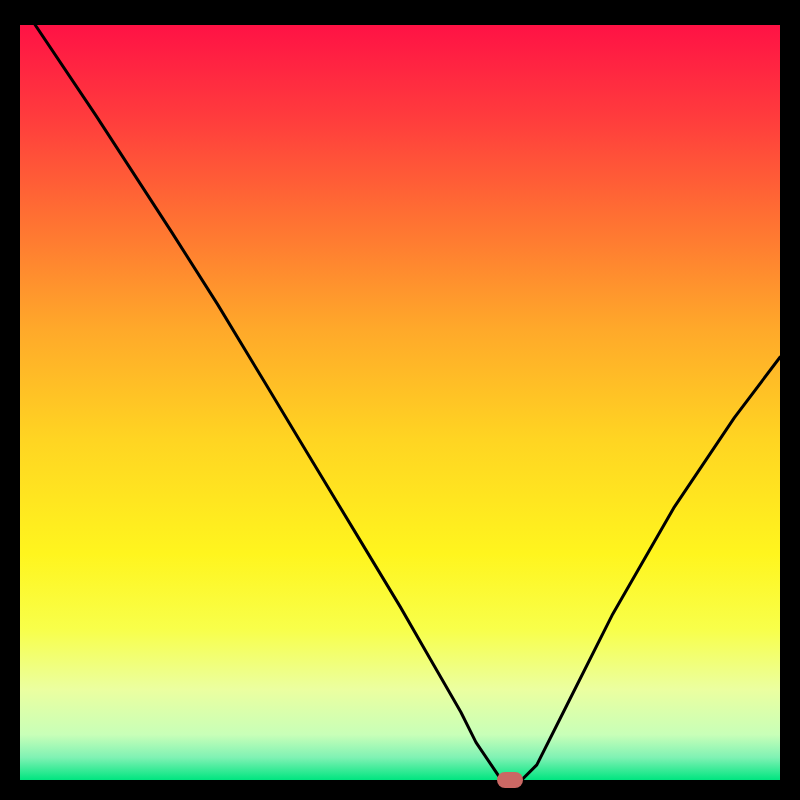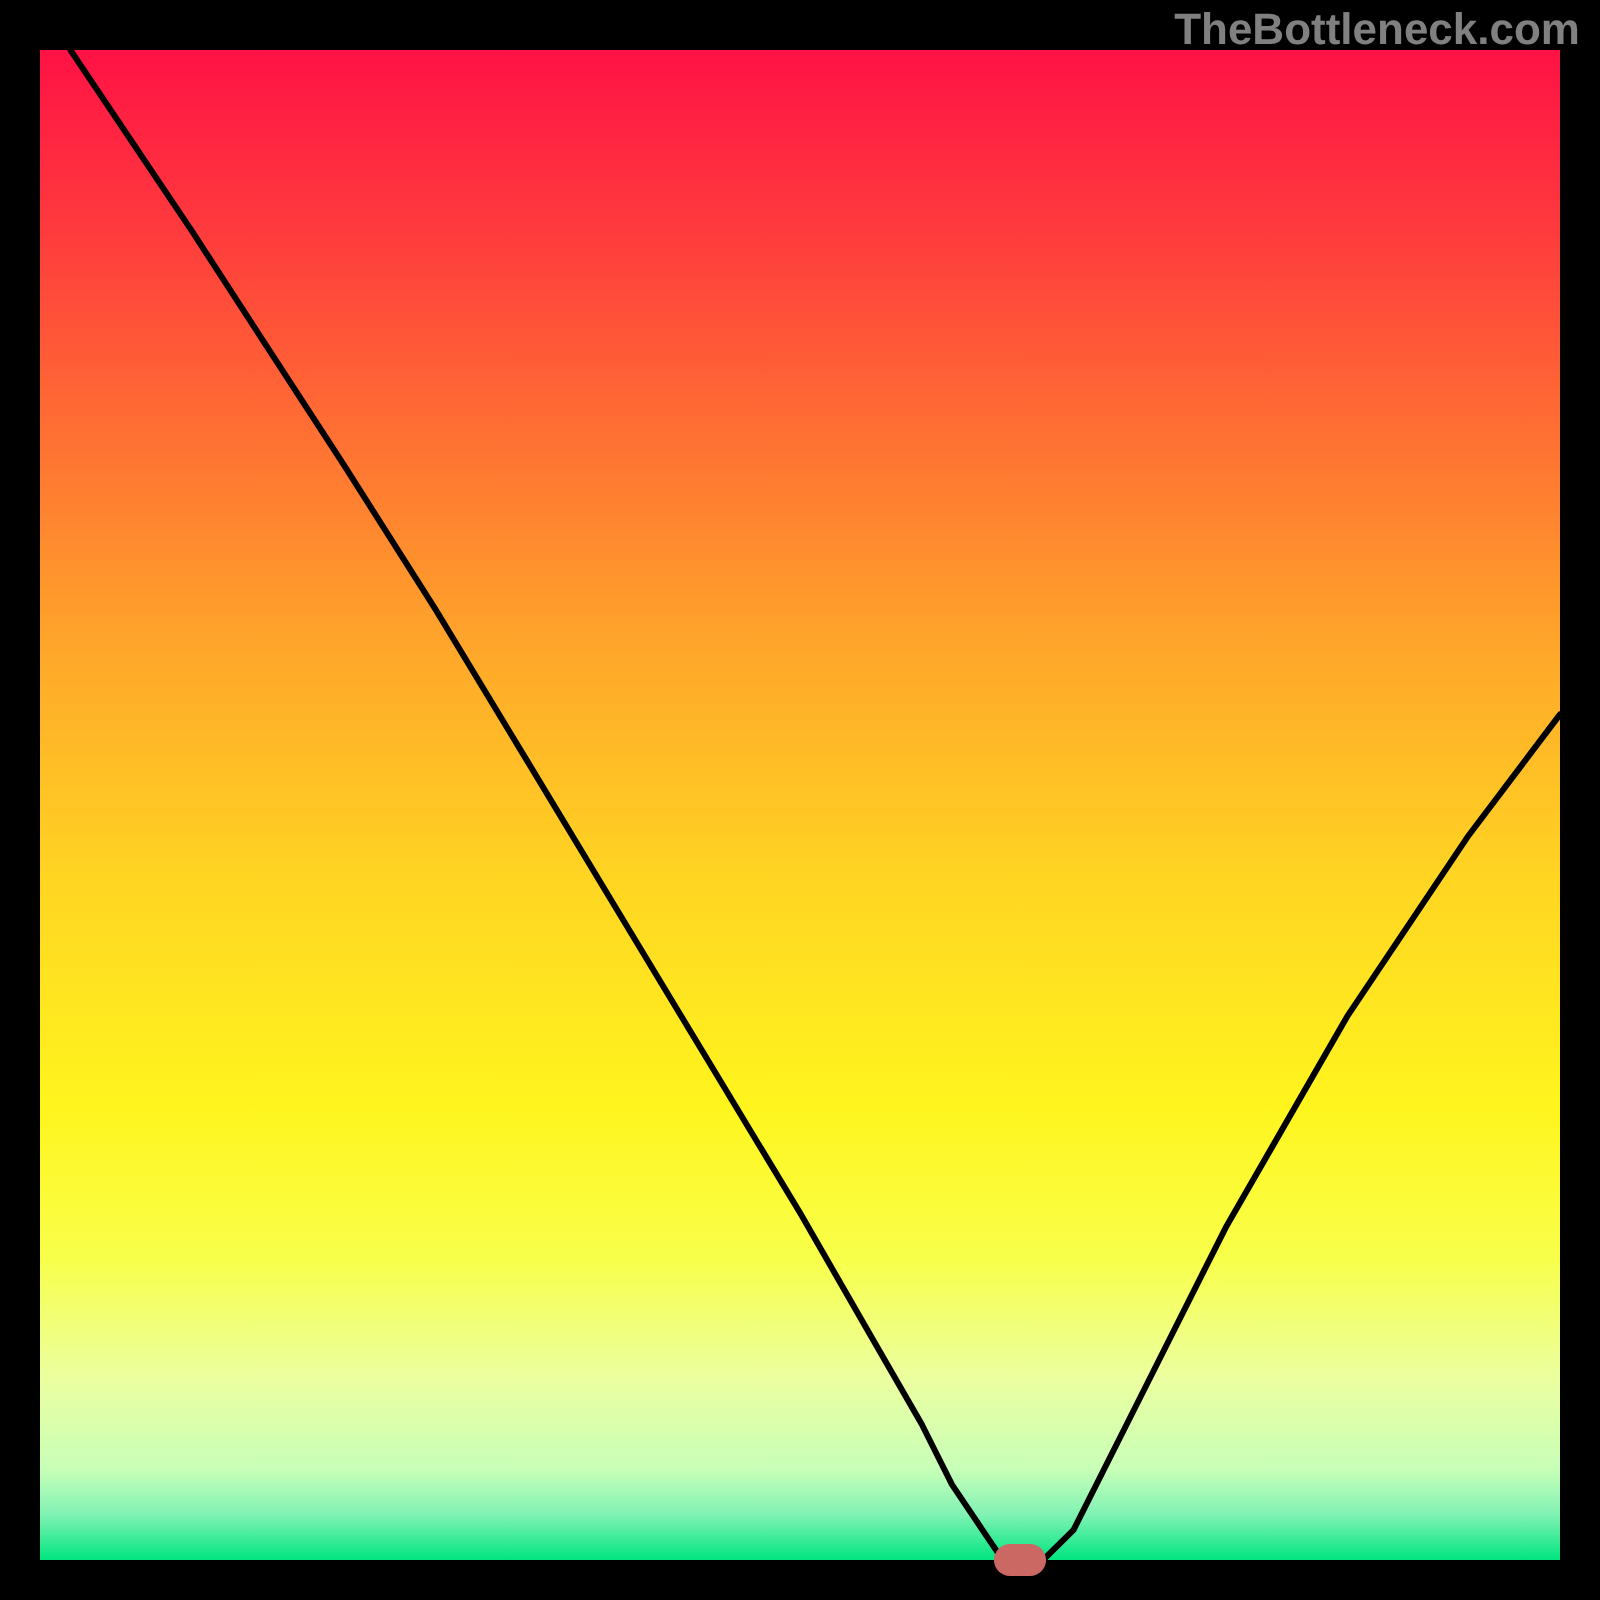--- a/index.html
+++ b/index.html
@@ -43,21 +43,20 @@
     background: #cb6864;
     border-radius: 8px;
     z-index: 3;
     transform: translate(-50%, -50%);
   }
 </style>
 </head>
 <body>
 
 <div class="chart-container">
-  <div class="watermark">TheBottleneck.com</div>
   <div class="plot-area">
     <svg class="gradient-bg" viewBox="0 0 760 755" preserveAspectRatio="none">
       <defs>
         <linearGradient id="bg-grad" x1="0" y1="0" x2="0" y2="1">
             <stop offset="0%" stop-color="#ff1245"></stop>
             <stop offset="12%" stop-color="#ff3b3d"></stop>
             <stop offset="25%" stop-color="#ff6e33"></stop>
             <stop offset="40%" stop-color="#ffa82a"></stop>
             <stop offset="55.00000000000001%" stop-color="#ffd522"></stop>
             <stop offset="70%" stop-color="#fff51e"></stop>

